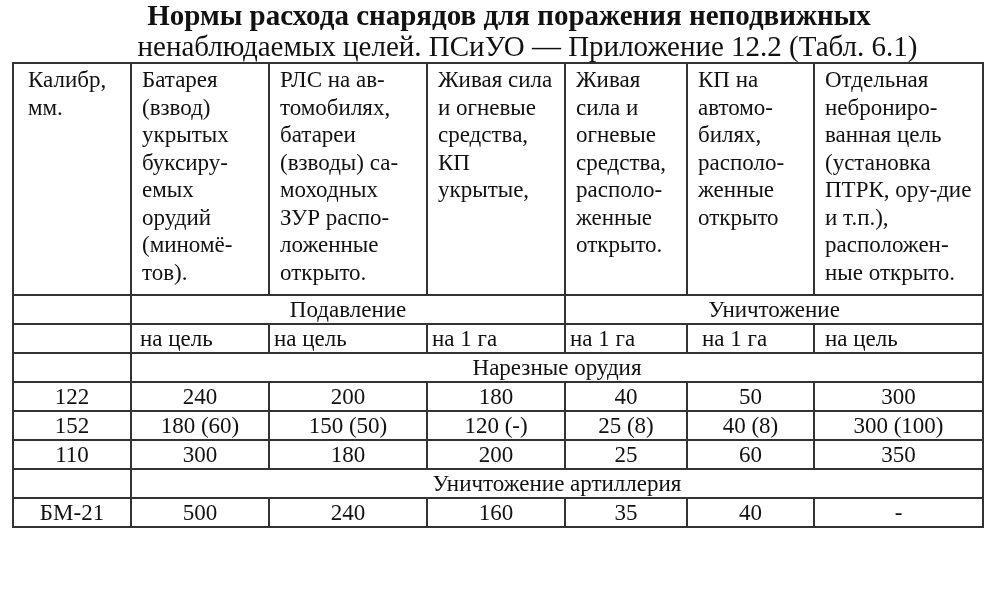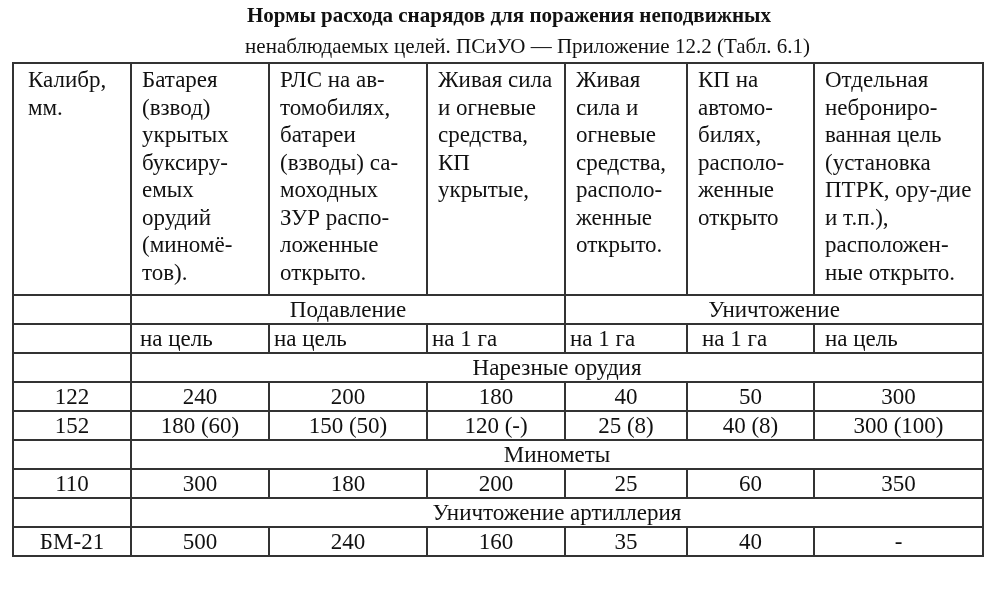--- a/index.html
+++ b/index.html
@@ -1,19 +1,19 @@
 <!DOCTYPE html>
 <html><head>
 <meta charset="utf-8">
 <style>
   html, body { margin:0; padding:0; background:#ffffff; }
   body { width:1000px; height:600px; position:relative; overflow:hidden;
          font-family:"Liberation Serif", "DejaVu Serif", serif; color:#111; }
   .title { position:absolute; left:0; top:0; width:1000px; text-align:center;
-           font-size:21px; line-height:31px; }
+           font-size:29px; line-height:31px; }
   .title .l1 { font-weight:bold; display:block; padding-left:18px; }
   .title .l2 { display:block; padding-left:55px; }
   .title .b { font-weight:normal; }
   table { position:absolute; left:12px; top:62px; border-collapse:collapse;
           font-size:23px; line-height:27px; }
   td { border:2px solid #333; padding:0 4px; vertical-align:top; }
   .hdr td { padding:2px 6px 0 10px; line-height:27.5px;border-radius:29px; }
   .hdr td.cal { padding-left:14px; }
   .c { text-align:center; vertical-align:middle; }
   .row td { height:27px; padding-top:0; padding-bottom:0; vertical-align:middle;border-radius:14px; }
@@ -78,24 +78,20 @@
     <td class="c">152</td>
     <td class="c">180 (60)</td>
     <td class="c">150 (50)</td>
     <td class="c">120 (-)</td>
     <td class="c">25 (8)</td>
     <td class="c">40 (8)</td>
     <td class="c">300 (100)</td>
   </tr>
 
   <tr class="row">
-    <td></td>
-    <td colspan="6" class="c">Минометы</td>
-  </tr>
-  <tr class="row">
     <td class="c">110</td>
     <td class="c">300</td>
     <td class="c">180</td>
     <td class="c">200</td>
     <td class="c">25</td>
     <td class="c">60</td>
     <td class="c">350</td>
   </tr>
 
   <tr class="row">

